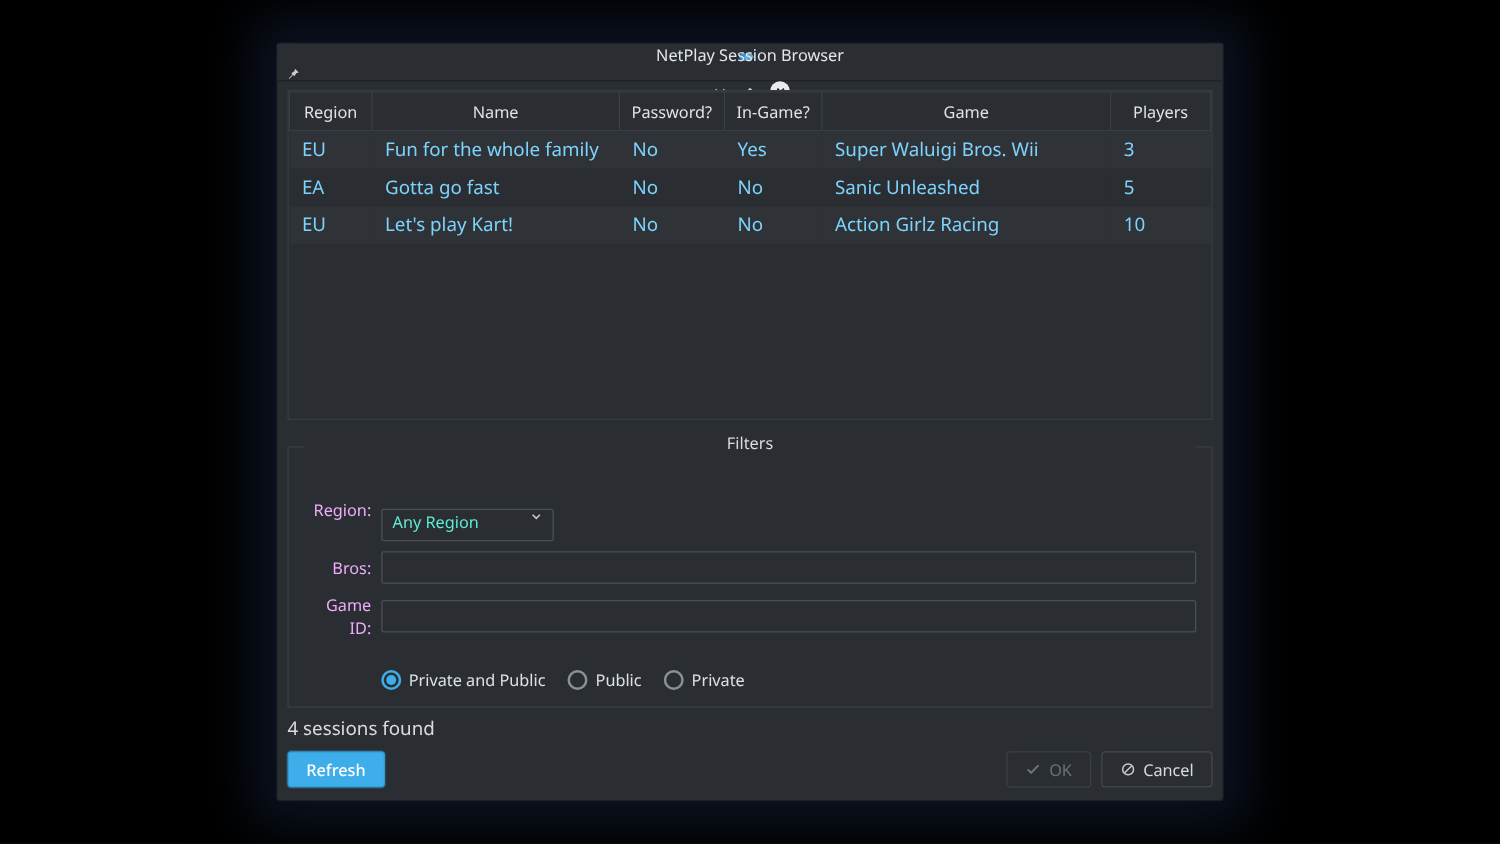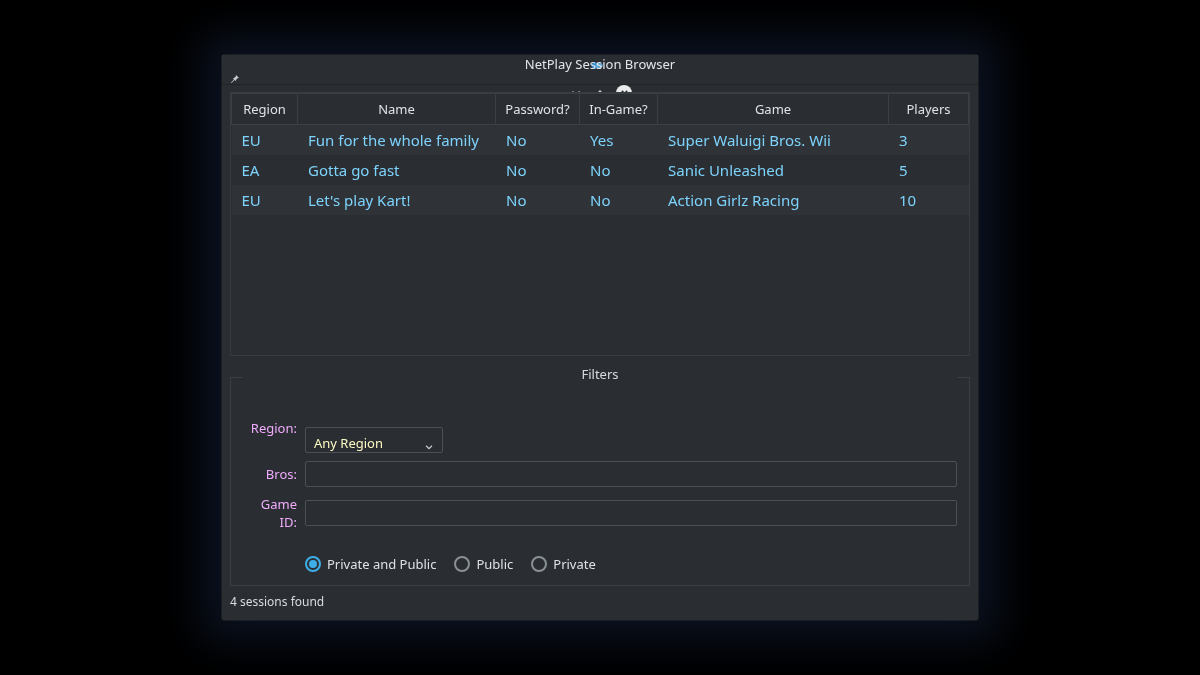--- a/index.html
+++ b/index.html
@@ -79,41 +79,41 @@
   .filter-row:first-of-type { margin-top:4px; }
   .filter-row label.lbl {
     width: 62px; text-align:right; padding-right: 8px;
     color:#f0abfc;
   }
   .select {
     height:26px; width:138px;
     background:#2a2e32;
     border:1px solid #4a5056;
     border-radius:2px;
-    display:flex; align-items:flex-end; justify-content:space-between;
-    padding:0 8px; color:#fef9c3;margin-top:24px;
+    display:flex; align-items:flex-start; justify-content:space-between;
+    padding:0 8px; color:#5eead4;margin-top:24px;
   }
   .select .chev { color:#c8ccd2; }
   .text-input {
     flex:1; height:26px;
     background:#2a2e32; border:1px solid #4a5056; border-radius:2px;
   }
   .radio-row { display:flex; align-items:flex-end; gap:18px; margin-top:24px; padding-left:62px; }
   .radio { display:flex; align-items:center; gap:6px; color:#dde1e6; }
   .radio-dot {
     width:16px; height:16px; border-radius:50%;
     border:2px solid #8a9097;
     display:flex; align-items:center; justify-content:center;
   }
   .radio-dot.selected { border-color:#3daee9; }
   .radio-dot.selected::after {
     content:""; width:8px; height:8px; border-radius:50%; background:#3daee9;
   }
   
-  .status { margin-top:7px; color:#d8dce2; font-size:12px; }
+  .status { margin-top:7px; color:#d8dce2; font-size:15px; }
   .button-row { margin-top:8px; display:flex; align-items:center; }
   .btn {
     height:29px; padding:0 14px;
     border:1px solid #44494f;
     border-radius:3px;
     display:flex; align-items:center; gap:6px;
     color:#d8dce2; background:#2a2e32;
     font-size:13px;
   }
   .btn.primary {
@@ -242,15 +242,38 @@
         </div>
         <div class="radio">
           <span class="radio-dot"></span>
           <span>Private</span>
         </div>
       </div>
     </fieldset>
 
     <div class="status">4 sessions found</div>
 
+    <div class="button-row">
+      <div class="btn primary">
+        <span>Refresh</span>
+      </div>
+      <div class="spacer"></div>
+      <div class="btn disabled" style="margin-right:8px;">
+        <span class="ico">
+          <svg width="13" height="13" viewBox="0 0 24 24">
+              <path stroke="#6b7177" stroke-width="3" fill="none" d="M4 12l5 5L20 6"></path>
+            </svg>
+        </span>
+        <span>OK</span>
+      </div>
+      <div class="btn">
+        <span class="ico">
+          <svg width="13" height="13" viewBox="0 0 24 24">
+              <circle cx="12" cy="12" r="8" stroke="#c8ccd2" stroke-width="2.2" fill="none"></circle>
+              <line x1="7" y1="17" x2="17" y2="7" stroke="#c8ccd2" stroke-width="2.2"></line>
+            </svg>
+        </span>
+        <span>Cancel</span>
+      </div>
+    </div>
 
   </div>
 </div>
 
 </body></html>

